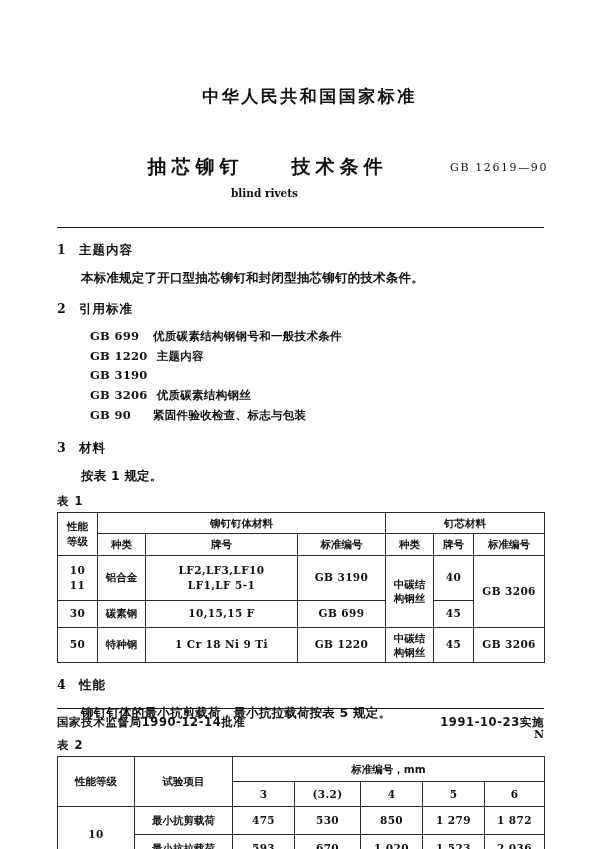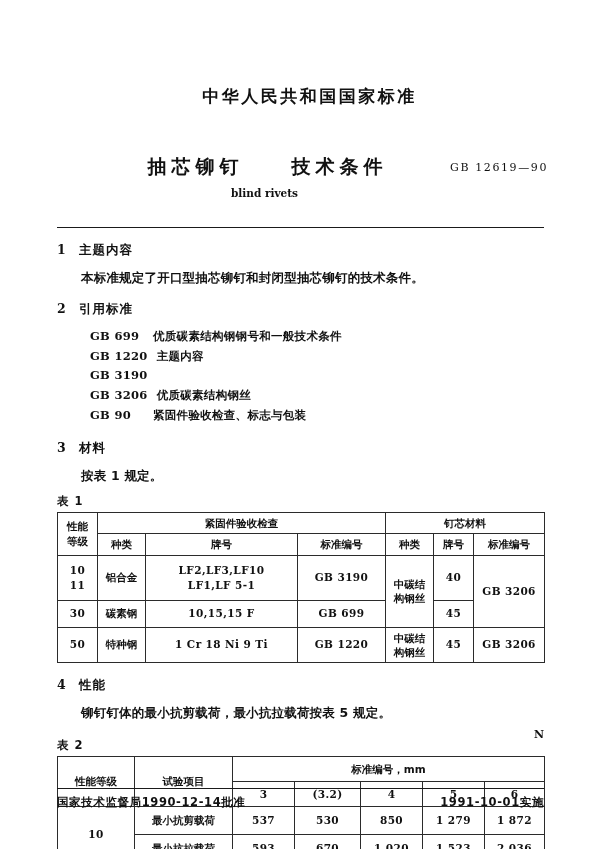--- a/index.html
+++ b/index.html
@@ -182,21 +182,21 @@
   
   .t2-rh td { height: 18px; }
   .t2-rb td { height: 21px; }
 
   .two-line { line-height: 1.35; }
 
   
   .footer {
     position: absolute;
     left: 57px;
-    top: 788px;
+    top: 708px;
     width: 487px;
   }
   .rule-bottom {
     border: 0;
     border-top: 1.4px solid #1a1a1a;
     margin: 0 0 6px 0;
   }
   .footer-row {
     display: flex;
     justify-content: space-between;
@@ -282,21 +282,21 @@
             <col style="width:71px">
           </colgroup>
           <thead>
             <tr>
               <td class="t-top" rowspan="2">
                 <div class="two-line">
                   <div>性能</div>
                   <div>等级</div>
                 </div>
               </td>
-              <td class="t-top" colspan="3">紧固件验收检查</td>
+              <td class="t-top" colspan="3">铆钉钉体材料</td>
               <td class="t-top" colspan="3">钉芯材料</td>
             </tr>
             <tr>
               <td>种类</td>
               <td>牌号</td>
               <td>标准编号</td>
               <td>种类</td>
               <td>牌号</td>
               <td>标准编号</td>
             </tr>
@@ -384,21 +384,21 @@
               <td class="lat">(3.2)</td>
               <td class="lat">4</td>
               <td class="lat">5</td>
               <td class="lat">6</td>
             </tr>
           </thead>
           <tbody>
             <tr class="t2-rb">
               <td class="lat" rowspan="2">10</td>
               <td>最小抗剪载荷</td>
-              <td class="lat">537</td>
+              <td class="lat">475</td>
               <td class="lat">530</td>
               <td class="lat">850</td>
               <td class="lat">1 279</td>
               <td class="lat">1 872</td>
             </tr>
             <tr class="t2-rb">
               <td class="t-bot">最小抗拉载荷</td>
               <td class="lat t-bot">593</td>
               <td class="lat t-bot">670</td>
               <td class="lat t-bot">1 020</td>
@@ -409,16 +409,16 @@
         </table>
       </div>
     </div>
 
   </div>
 
   <div class="footer">
     <hr class="rule-bottom">
     <div class="footer-row">
       <span class="footer-left">国家技术监督局1990-12-14批准</span>
-      <span class="footer-right">1991-10-01实施</span>
+      <span class="footer-right">1991-10-23实施</span>
     </div>
   </div>
 </div>
 
 </body></html>

